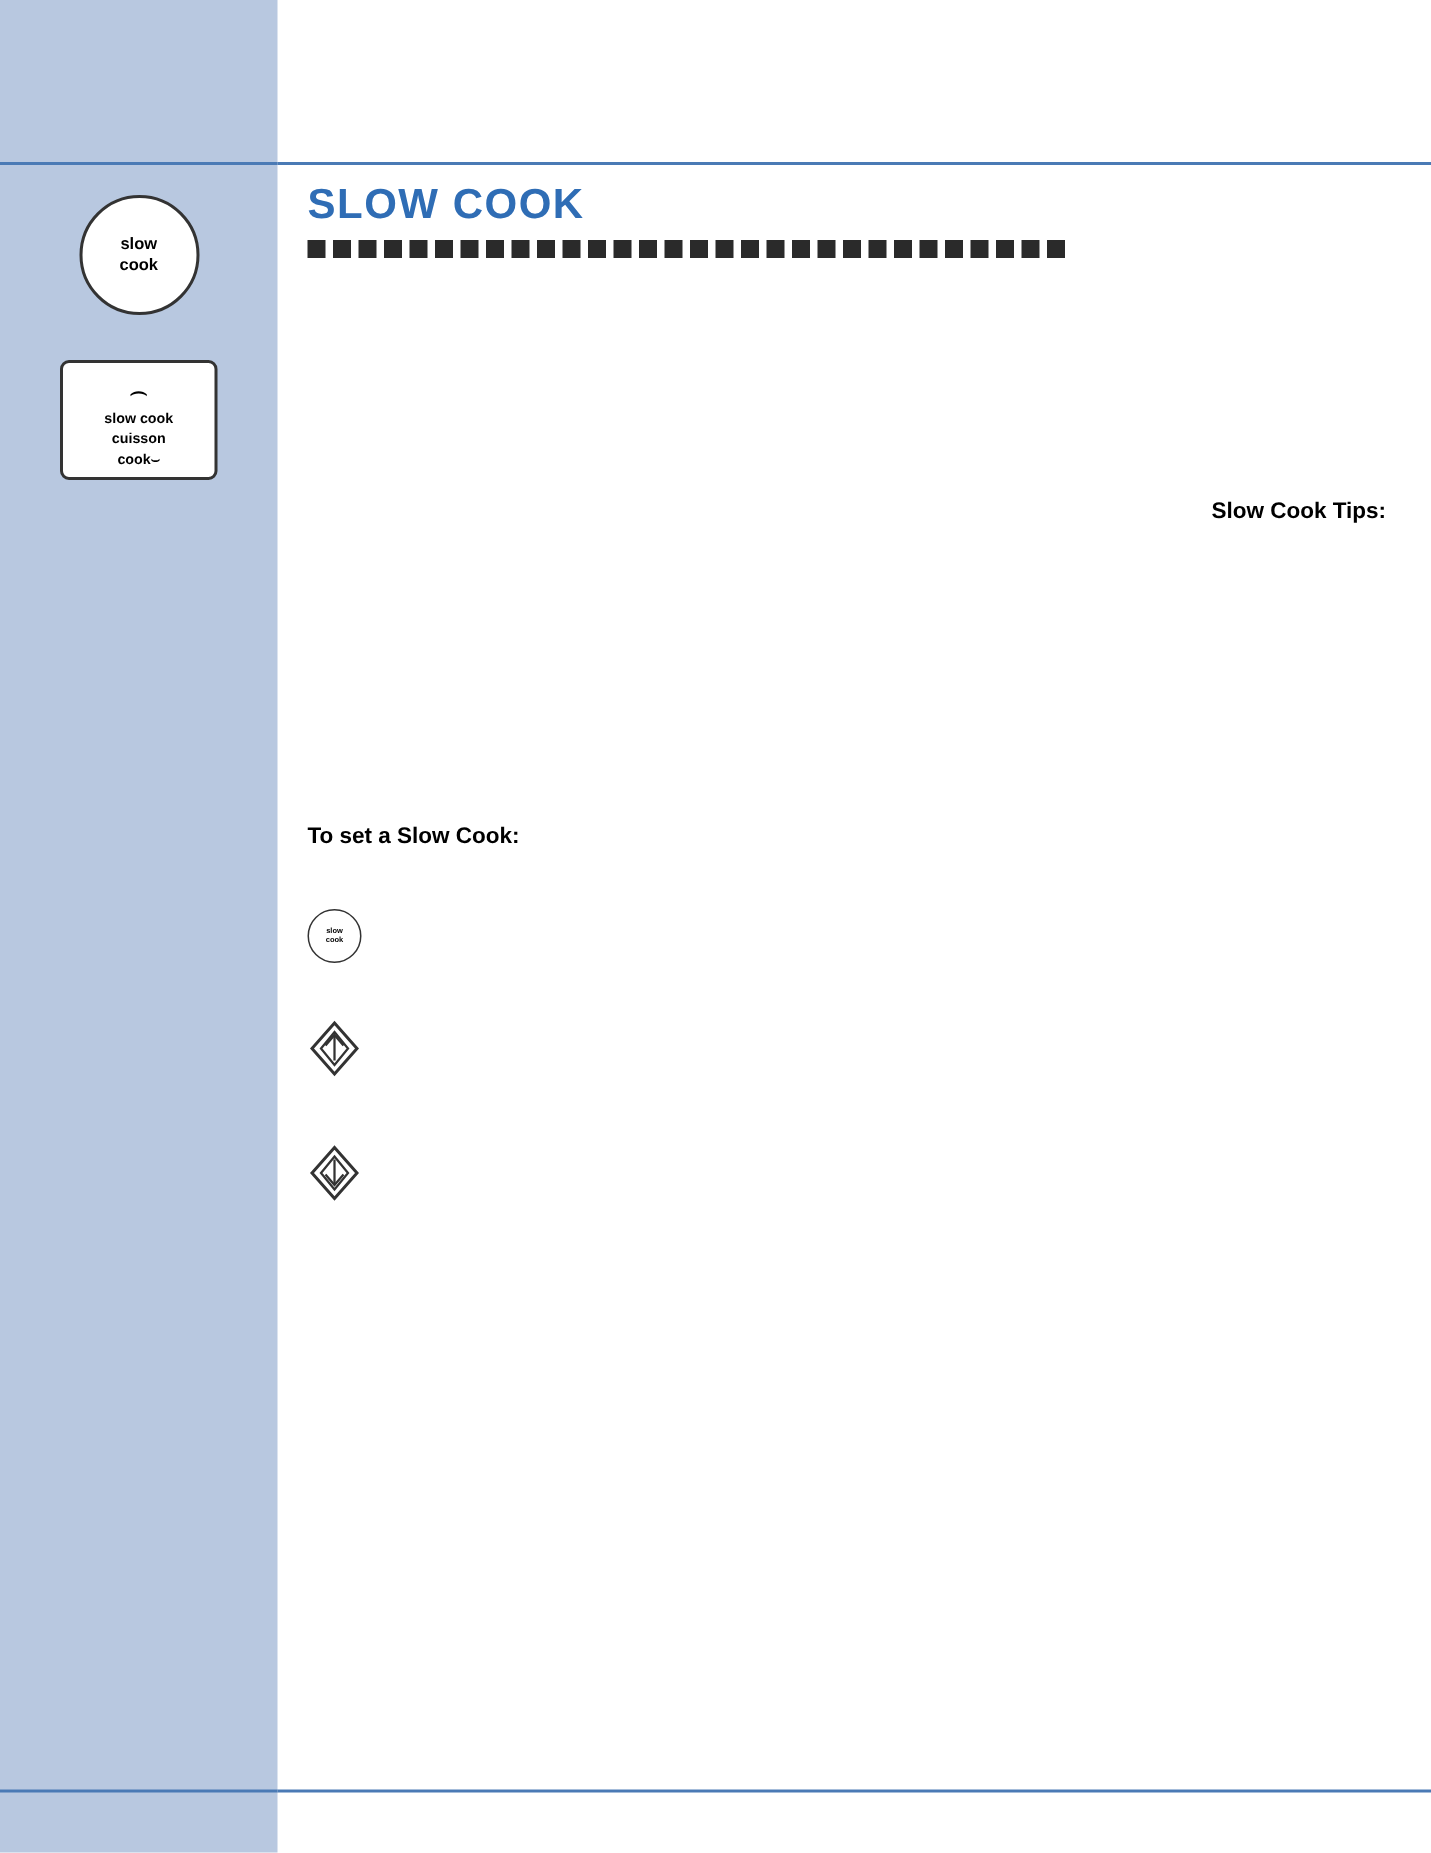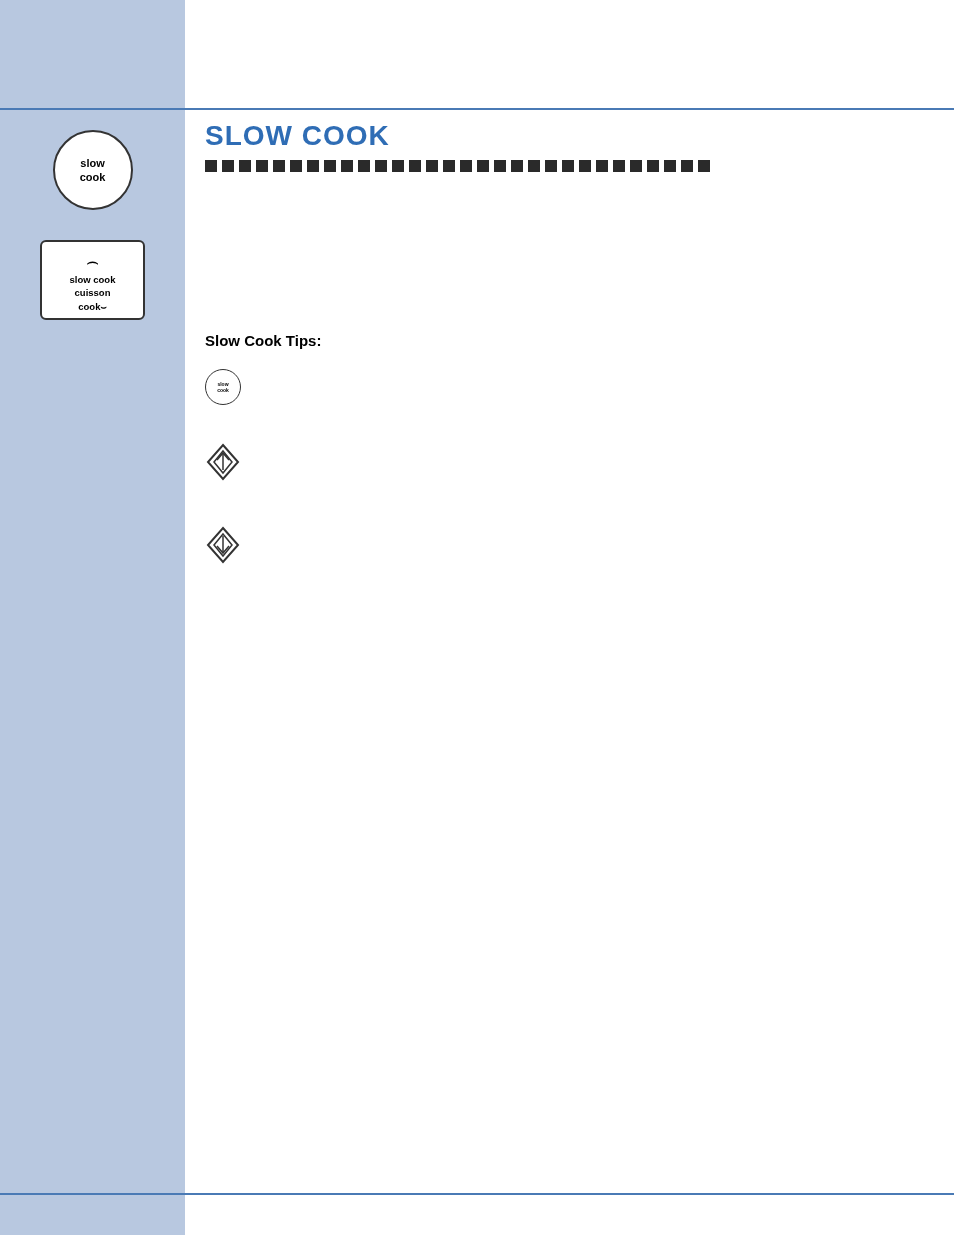--- a/index.html
+++ b/index.html
@@ -154,20 +154,21 @@
       height: 12px;
       background: #2a2a2a;
       flex-shrink: 0;
     }
 
     .tips-heading {
       font-size: 15px;
       font-weight: bold;
       margin-top: 160px;
       margin-bottom: 20px;
+      text-align: right;
     }
 
     .set-heading {
       font-size: 15px;
       font-weight: bold;
       margin-top: 200px;
       margin-bottom: 40px;
     }
 
     .instructions-list {
@@ -275,20 +276,21 @@
       <div class="dash"></div>
       <div class="dash"></div>
       <div class="dash"></div>
       <div class="dash"></div>
       <div class="dash"></div>
       <div class="dash"></div>
     </div>
 
     <div class="tips-heading">Slow Cook Tips:</div>
 
+    <div class="set-heading">To set a Slow Cook:</div>
 
     <ul class="instructions-list">
       <li class="instruction-item">
         <div class="small-slow-cook-icon">
           <span>slow<br>cook</span>
         </div>
         <div class="instruction-text"></div>
       </li>
       <li class="instruction-item">
         <div class="instruction-icon">

